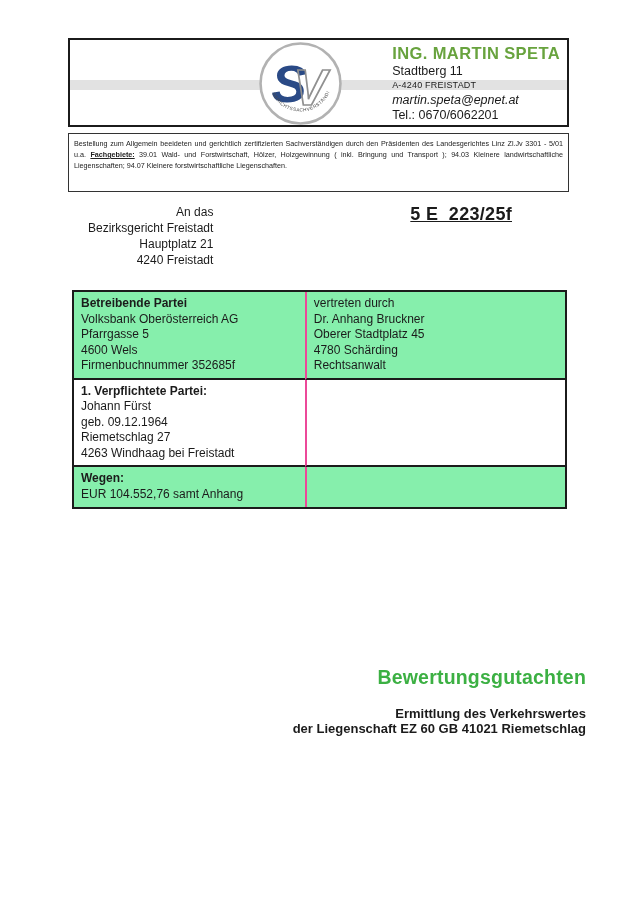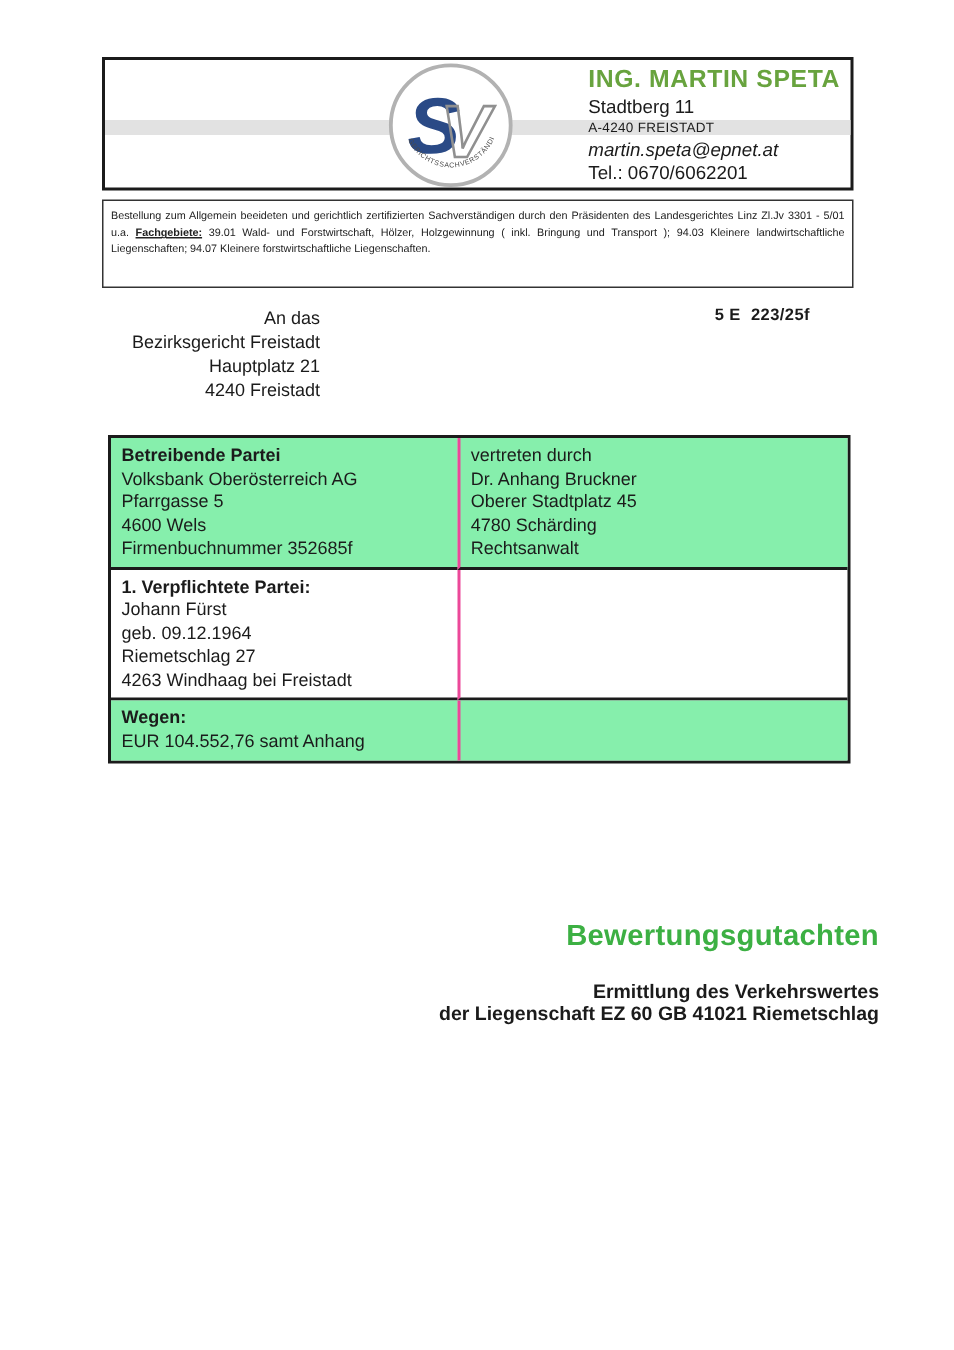--- a/index.html
+++ b/index.html
@@ -35,22 +35,22 @@
     font-size:7.2px; line-height:11px; text-align:justify; color:#222;
   }
   .cert .fach { font-weight:bold; text-decoration:underline; }
 
   
   .recipient {
     position:absolute; left:88px; top:204px;
     font-size:12px; line-height:16px;text-align:right;
   }
   .case-number {
-    position:absolute; right:96px; top:204px;
-    font-size:11px; font-weight:bold; 
+    position:absolute; right:124px; top:204px;
+    font-size:18px; font-weight:bold; text-decoration:underline;
     white-space:pre; letter-spacing:0.3px;
   }
 
   
   .case-table {
     position:absolute; left:72px; top:290px; width:495px;
     border:2px solid #1b1b1b; border-collapse:separate; border-spacing:0;
     background:#ffffff;
   }
   .case-table td { vertical-align:top; font-size:12px; line-height:15.5px; padding:4px 7px; }
@@ -58,21 +58,21 @@
   .case-table td.cell-l { width:47%; }
   .case-table td.cell-r { width:53%; border-left:2px solid #ec4899;margin-left:10px; }
   .case-table tr.shaded td { background:#86efac; }
   .case-table tr.sep td { border-bottom:2px solid #1b1b1b; }
   .case-table tr.r1 td { height:84px; }
   .case-table tr.r2 td { height:86px; }
   .case-table tr.r3 td { height:40px; }
   .bold { font-weight:bold; }
 
   
-  .title-block { position:absolute; right:50px; top:613px; text-align:right; }
+  .title-block { position:absolute; right:50px; top:666px; text-align:right; }
   .title-main { font-size:19.5px; font-weight:bold; color:#3cb043; letter-spacing:0.2px; }
   .title-sub { margin-top:17px; font-size:13px; font-weight:bold; line-height:15px; color:#1b1b1b; }
 </style>
 </head>
 <body>
 
 <div class="page">
 
   <div class="letterhead">
     <div class="band"></div>

